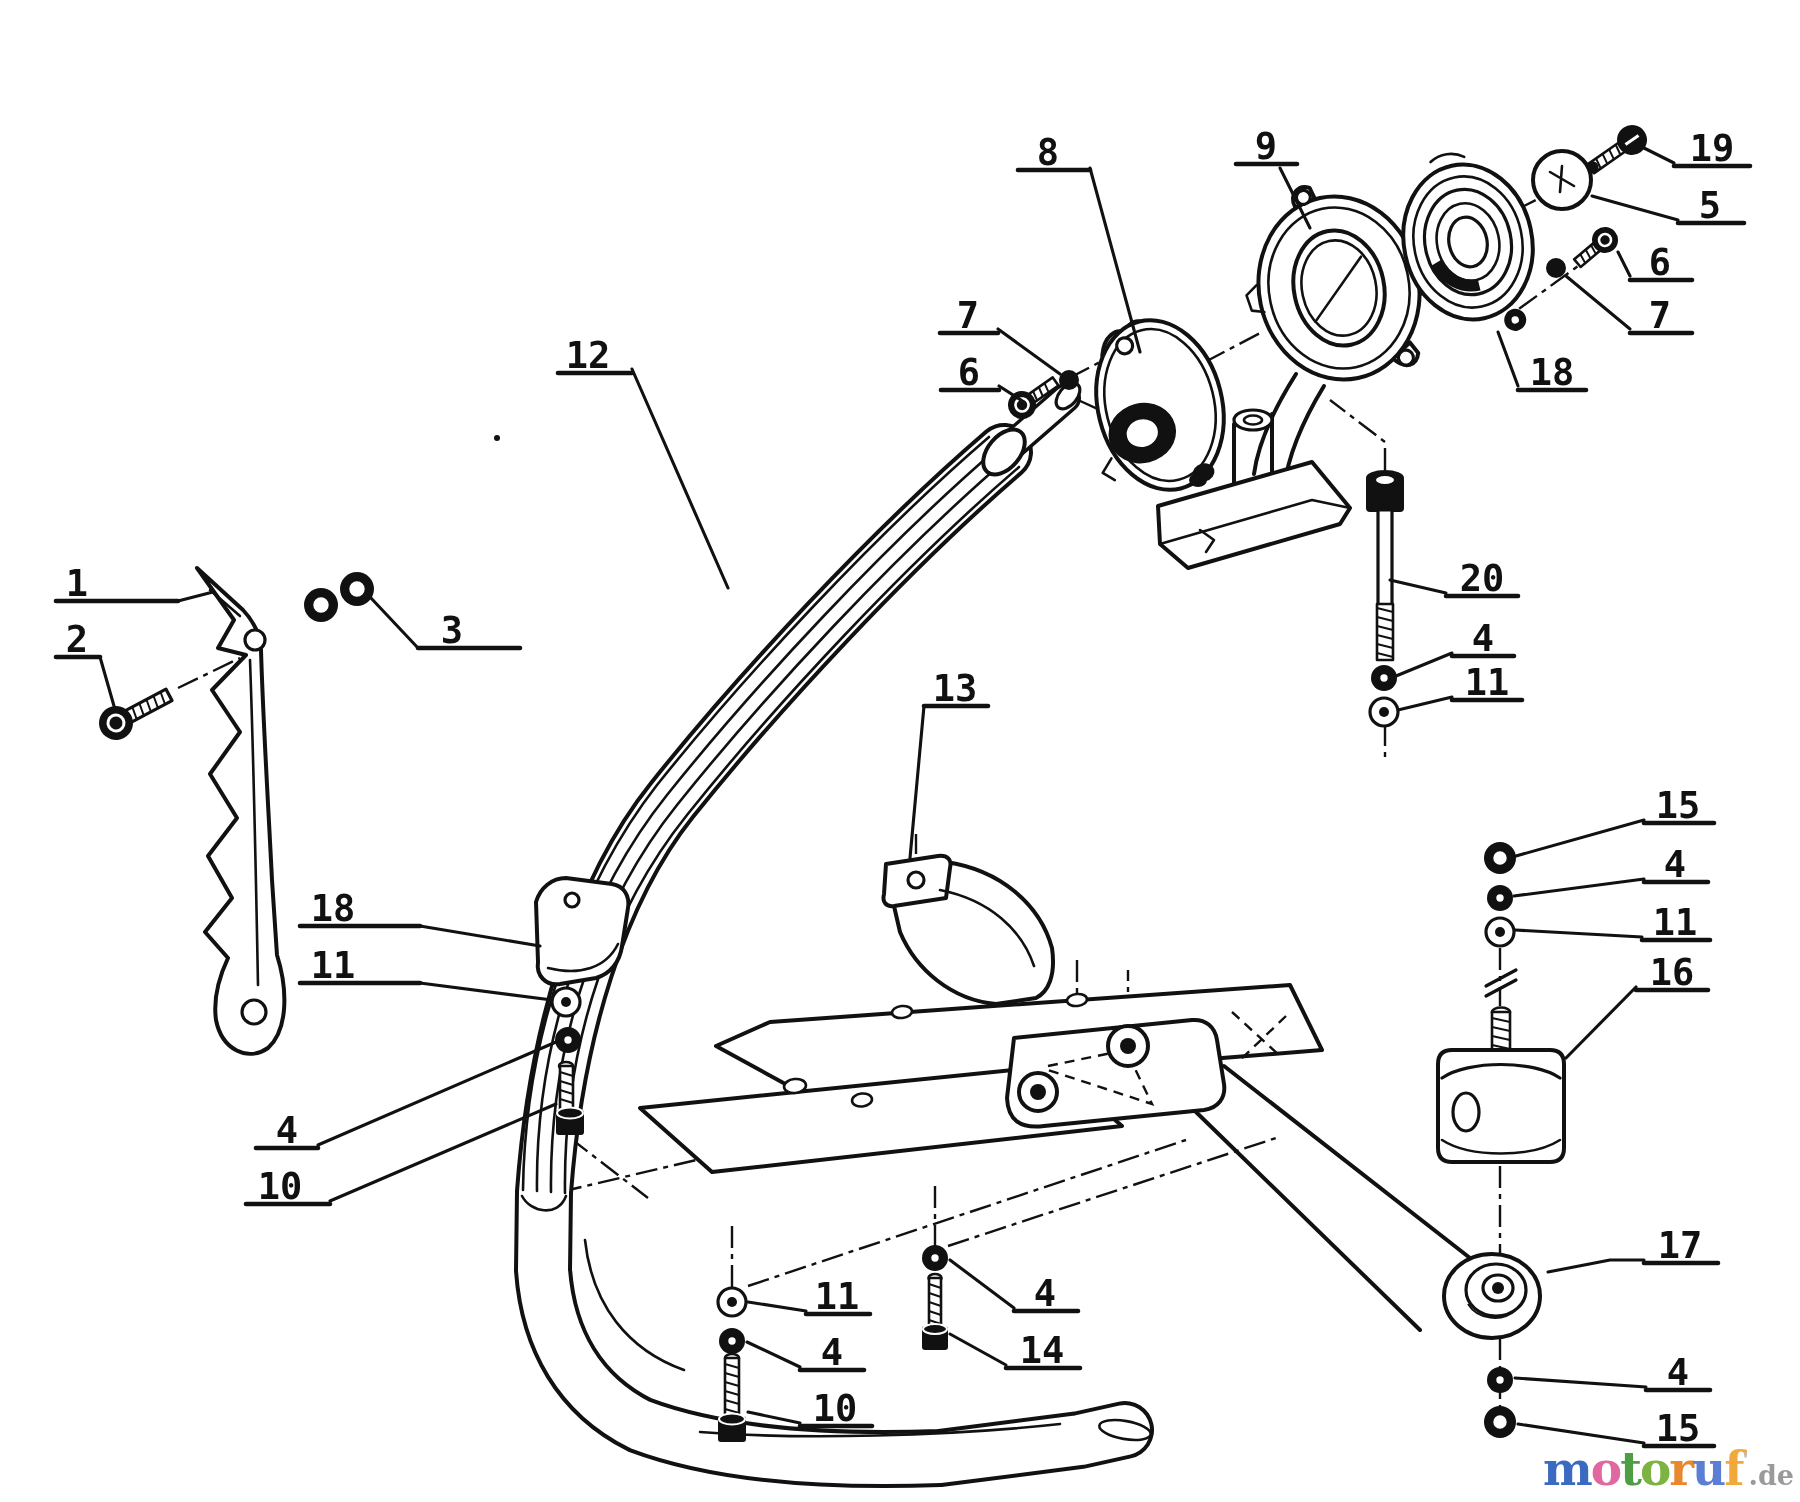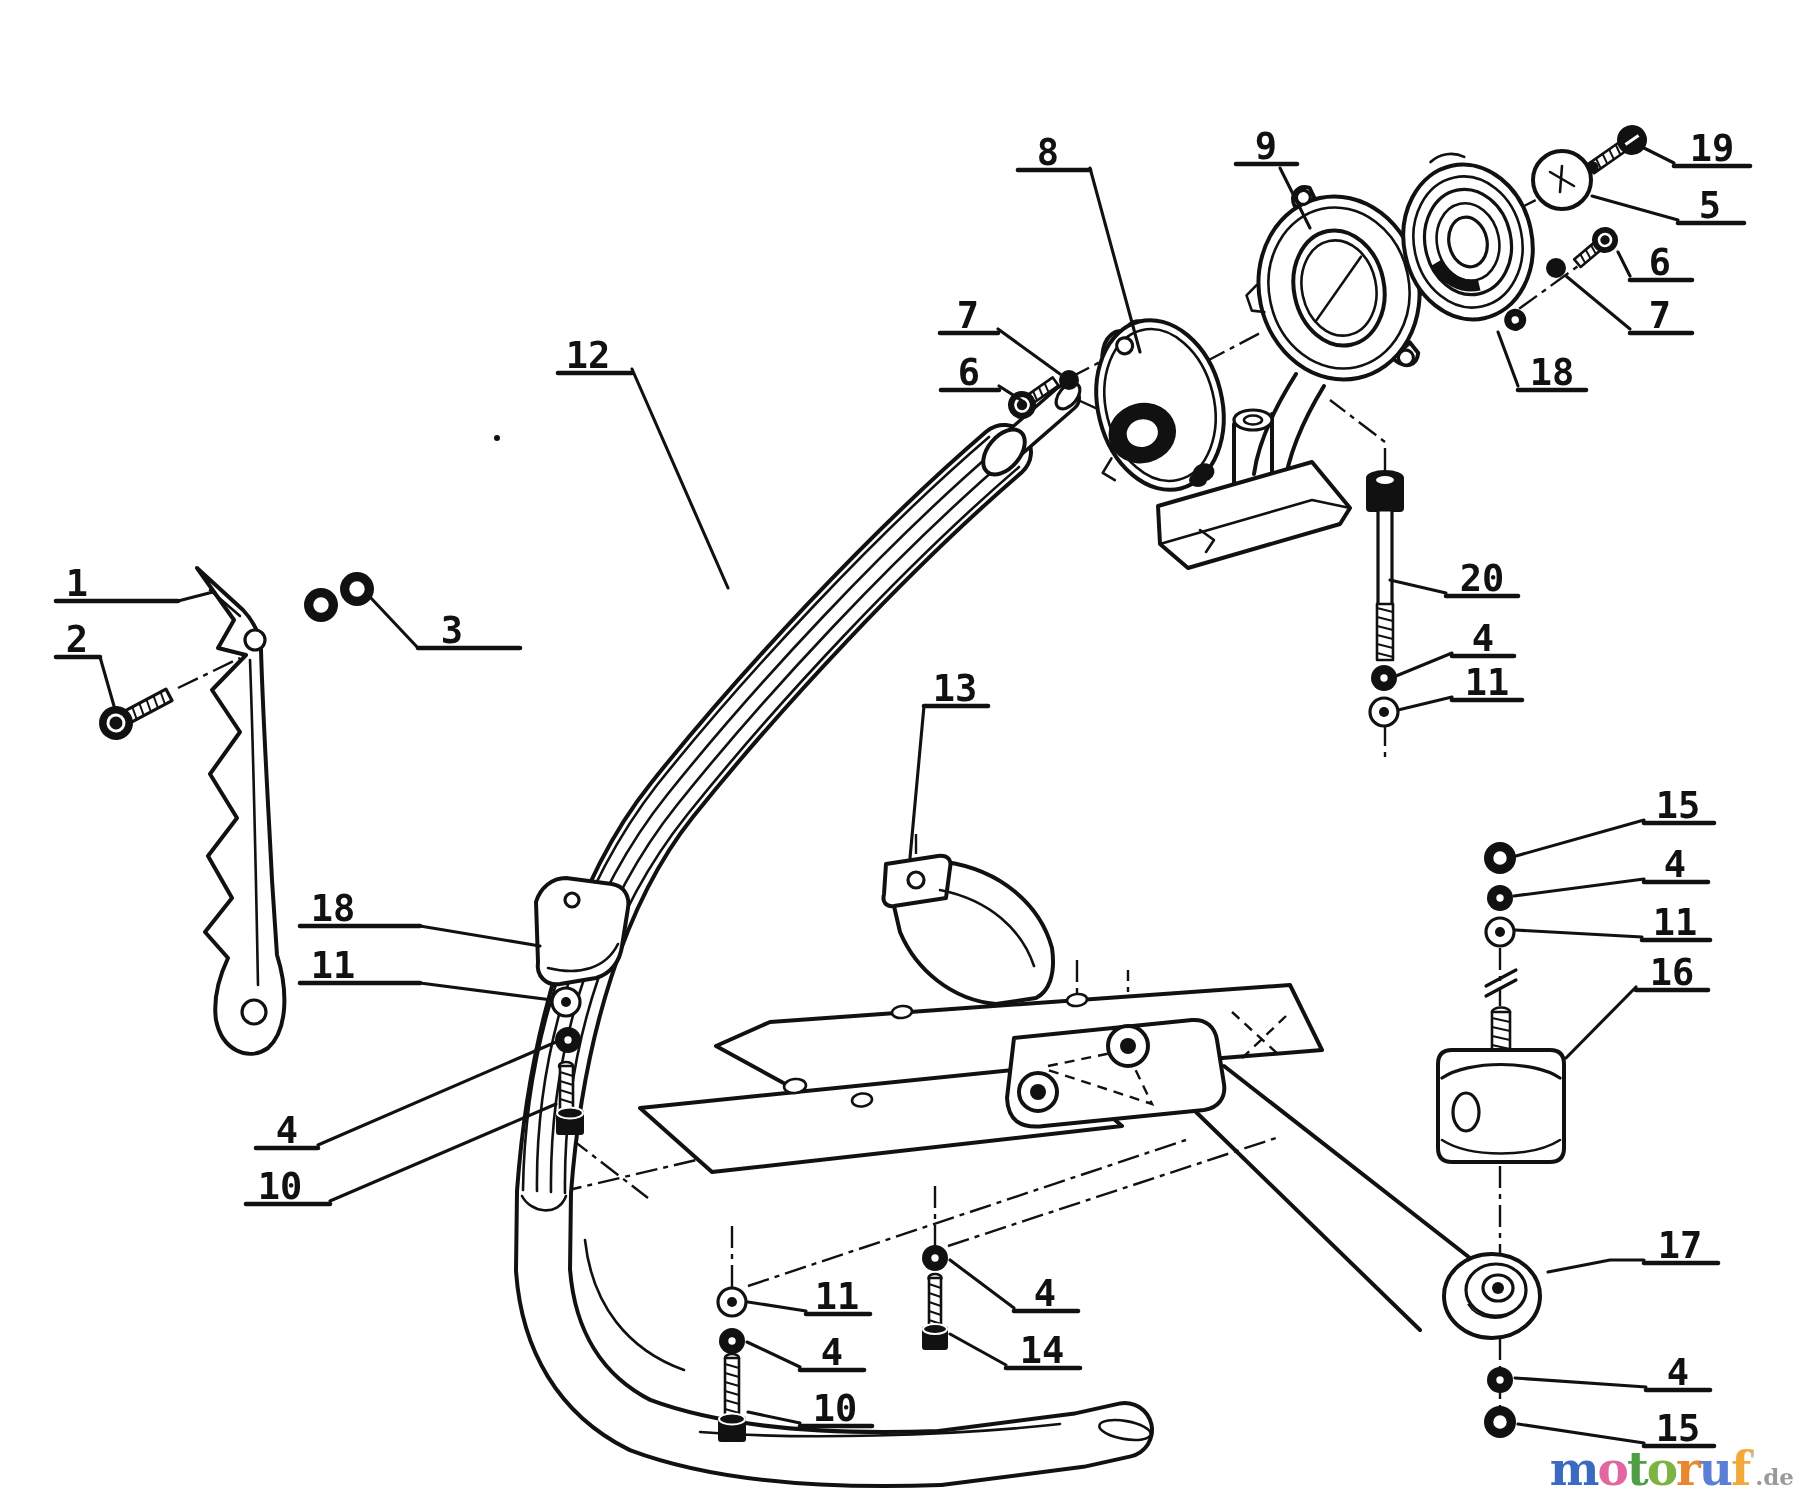--- a/index.html
+++ b/index.html
@@ -19,21 +19,21 @@
   .ht  {fill:none;stroke:#111;stroke-width:2;}
   .plabel{font-family:"DejaVu Sans Mono","Liberation Mono",monospace;font-weight:700;
           font-size:37px;fill:#111;text-anchor:middle;}
   .ul    {stroke:#111;stroke-width:4.6;stroke-linecap:round;}
   .leader{fill:none;stroke:#111;stroke-width:3.1;stroke-linecap:round;stroke-linejoin:round;}
   
   .logo{position:absolute;right:6px;bottom:6px;white-space:nowrap;
         font-family:"DejaVu Serif","Liberation Serif",serif;font-weight:700;}
   .logo-word span{font-size:47px;letter-spacing:-2px;}
   .logo-tick{font-size:20px;vertical-align:18px;}
-  .logo-suffix{font-size:23px;margin-top:29px;}
+  .logo-suffix{font-size:27px;margin-top:29px;}
 </style>
 </head>
 <body>
 
 <div class="stage">
 <svg width="1800" height="1502" viewBox="0 0 1800 1502">
 
   <g>
     <path class="dd" d="M178 688 L240 658"></path>
     <path class="dd" d="M1078 400 L1122 420"></path>

